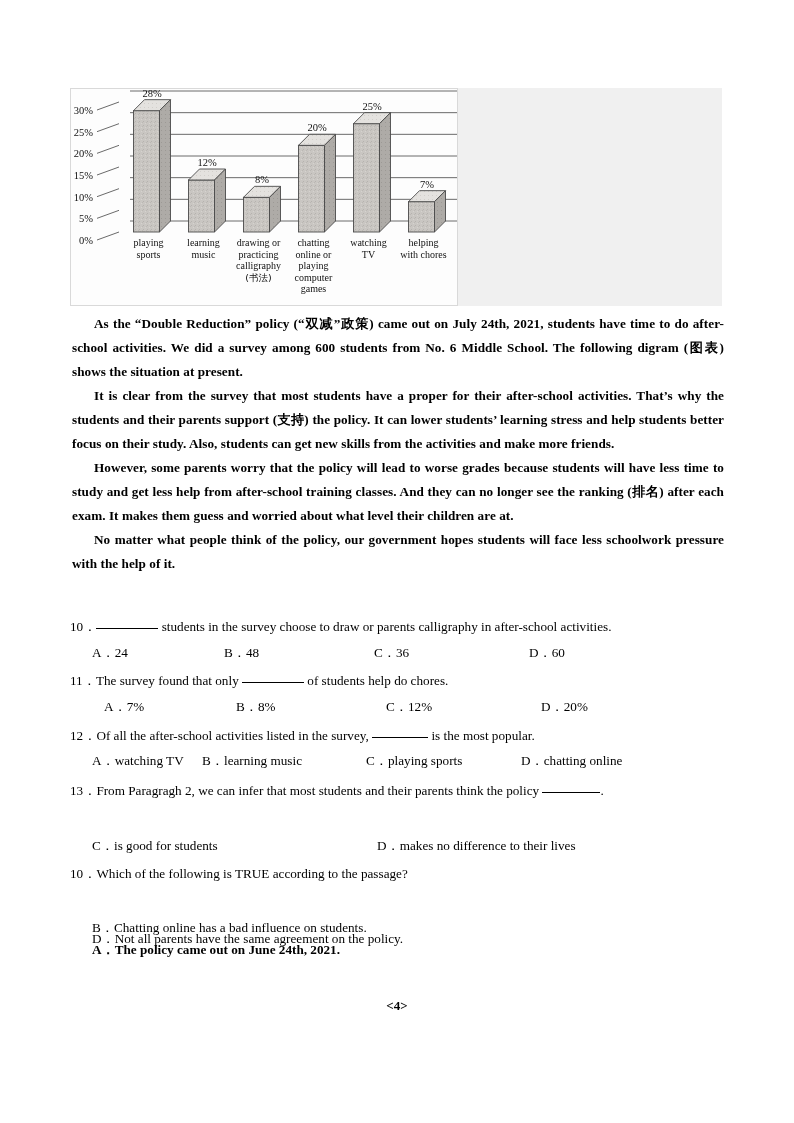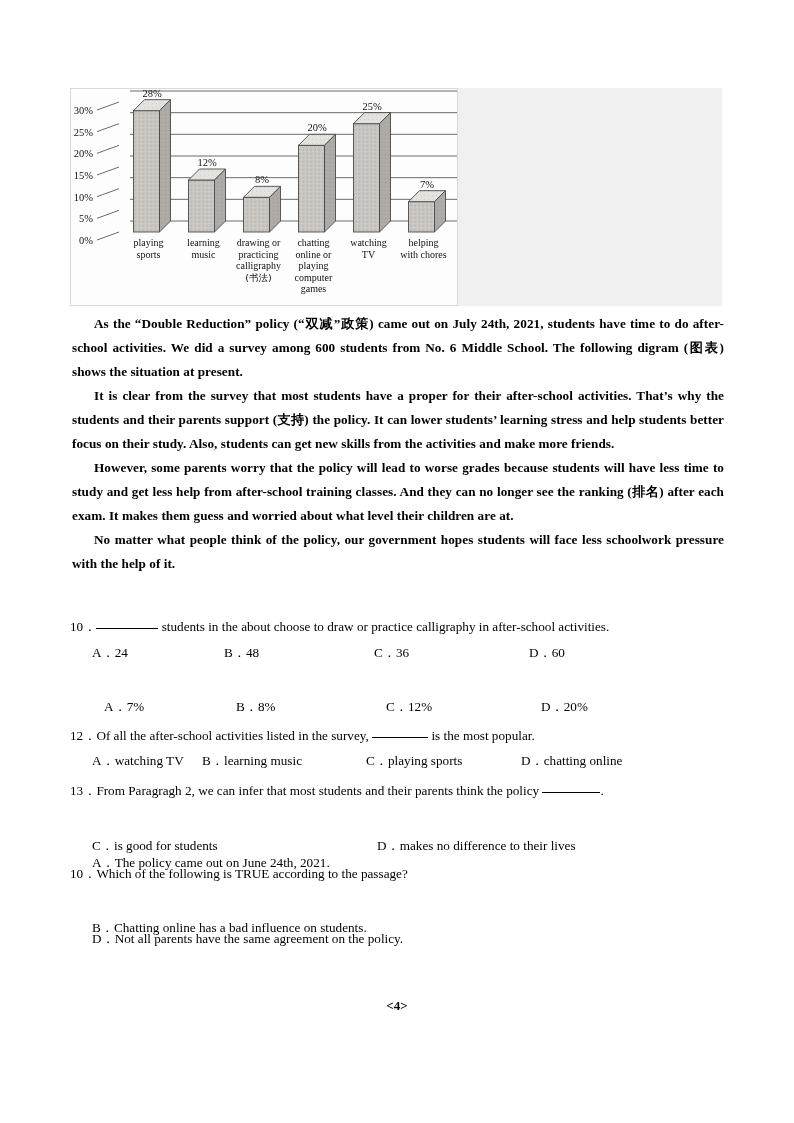--- a/index.html
+++ b/index.html
@@ -215,26 +215,29 @@
   <div class="para" style="top:312px;">As the “Double Reduction” policy (“双减”政策) came out on July 24th, 2021, students have time to do after-school activities. We did a survey among 600 students from No. 6 Middle School. The following digram (图表) shows the situation at present.</div>
 
   <div class="para" style="top:384px;">It is clear from the survey that most students have a proper for their after-school activities. That’s why the students and their parents support (支持) the policy. It can lower students’ learning stress and help students better focus on their study. Also, students can get new skills from the activities and make more friends.</div>
 
   <div class="para" style="top:528px;">No matter what people think of the policy, our government hopes students will face less schoolwork pressure with the help of it.</div>
 
   <div class="para" style="top:456px;">However, some parents worry that the policy will lead to worse grades because students will have less time to study and get less help from after-school training classes. And they can no longer see the ranking (排名) after each exam. It makes them guess and worried about what level their children are at.</div>
 
 
   <div class="q-line" style="top:616px;">
-    <span>10．</span><span class="blank-u" style="width:62px;"></span><span> students in the about choose to draw or practice calligraphy in after-school activities.</span>
+    <span>10．</span><span class="blank-u" style="width:62px;"></span><span> students in the survey choose to draw or parents calligraphy in after-school activities.</span>
   </div>
   <div class="opt-line" style="top:642px;">
     <span class="opt" style="width:132px;">A．24</span><span class="opt" style="width:150px;">B．48</span><span class="opt" style="width:155px;">C．36</span><span class="opt">D．60</span>
   </div>
 
+  <div class="q-line" style="top:670px;">
+    <span>11．</span><span>The survey found that only </span><span class="blank-u" style="width:62px;"></span><span> of students help do chores.</span>
+  </div>
   <div class="opt-line" style="top:696px;">
     <span class="opt" style="width:132px;margin-left:12px;">A．7%</span><span class="opt" style="width:150px;">B．8%</span><span class="opt" style="width:155px;">C．12%</span><span class="opt">D．20%</span>
   </div>
 
   <div class="q-line" style="top:725px;">
     <span>12．</span><span>Of all the after-school activities listed in the survey, </span><span class="blank-u" style="width:56px;"></span><span> is the most popular.</span>
   </div>
   <div class="opt-line" style="top:750px;">
     <span class="opt" style="width:110px;">A．watching TV</span><span class="opt" style="width:164px;">B．learning music</span><span class="opt" style="width:155px;">C．playing sports</span><span class="opt">D．chatting online</span>
   </div>
@@ -242,21 +245,21 @@
   <div class="q-line" style="top:780px;">
     <span>13．</span><span>From Paragragh 2, we can infer that most students and their parents think the policy </span><span class="blank-u" style="width:58px;"></span><span>.</span>
   </div>
   <div class="opt-line" style="top:835px;">
     <span class="opt" style="width:285px;">C．is good for students</span><span class="opt">D．makes no difference to their lives</span>
   </div>
 
   <div class="q-line" style="top:863px;">
     <span>10．</span><span>Which of the following is TRUE according to the passage?</span>
   </div>
-  <div class="opt-line" style="top:852px;">
+  <div class="opt-line" style="top:939px;font-weight:bold;">
     <span class="opt">A．The policy came out on June 24th, 2021.</span>
   </div>
   <div class="opt-line" style="top:917px;">
     <span class="opt">B．Chatting online has a bad influence on students.</span>
   </div>
   <div class="opt-line" style="top:928px;">
     <span class="opt">D．Not all parents have the same agreement on the policy.</span>
   </div>
 
   <div class="pagenum">&lt;4&gt;</div>

